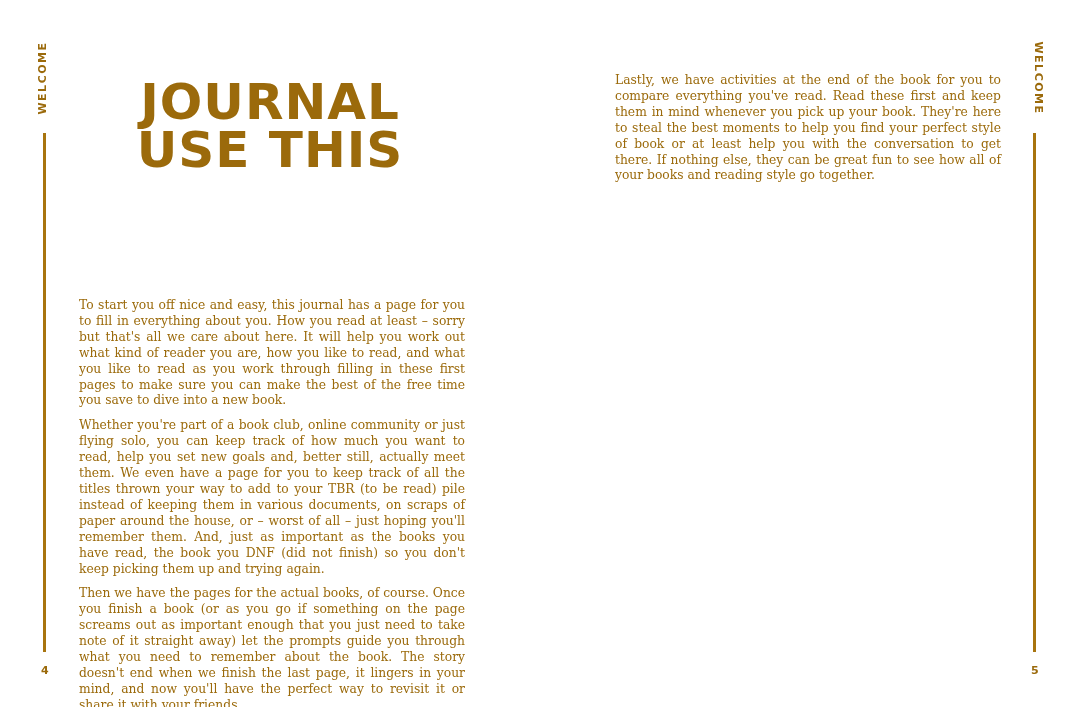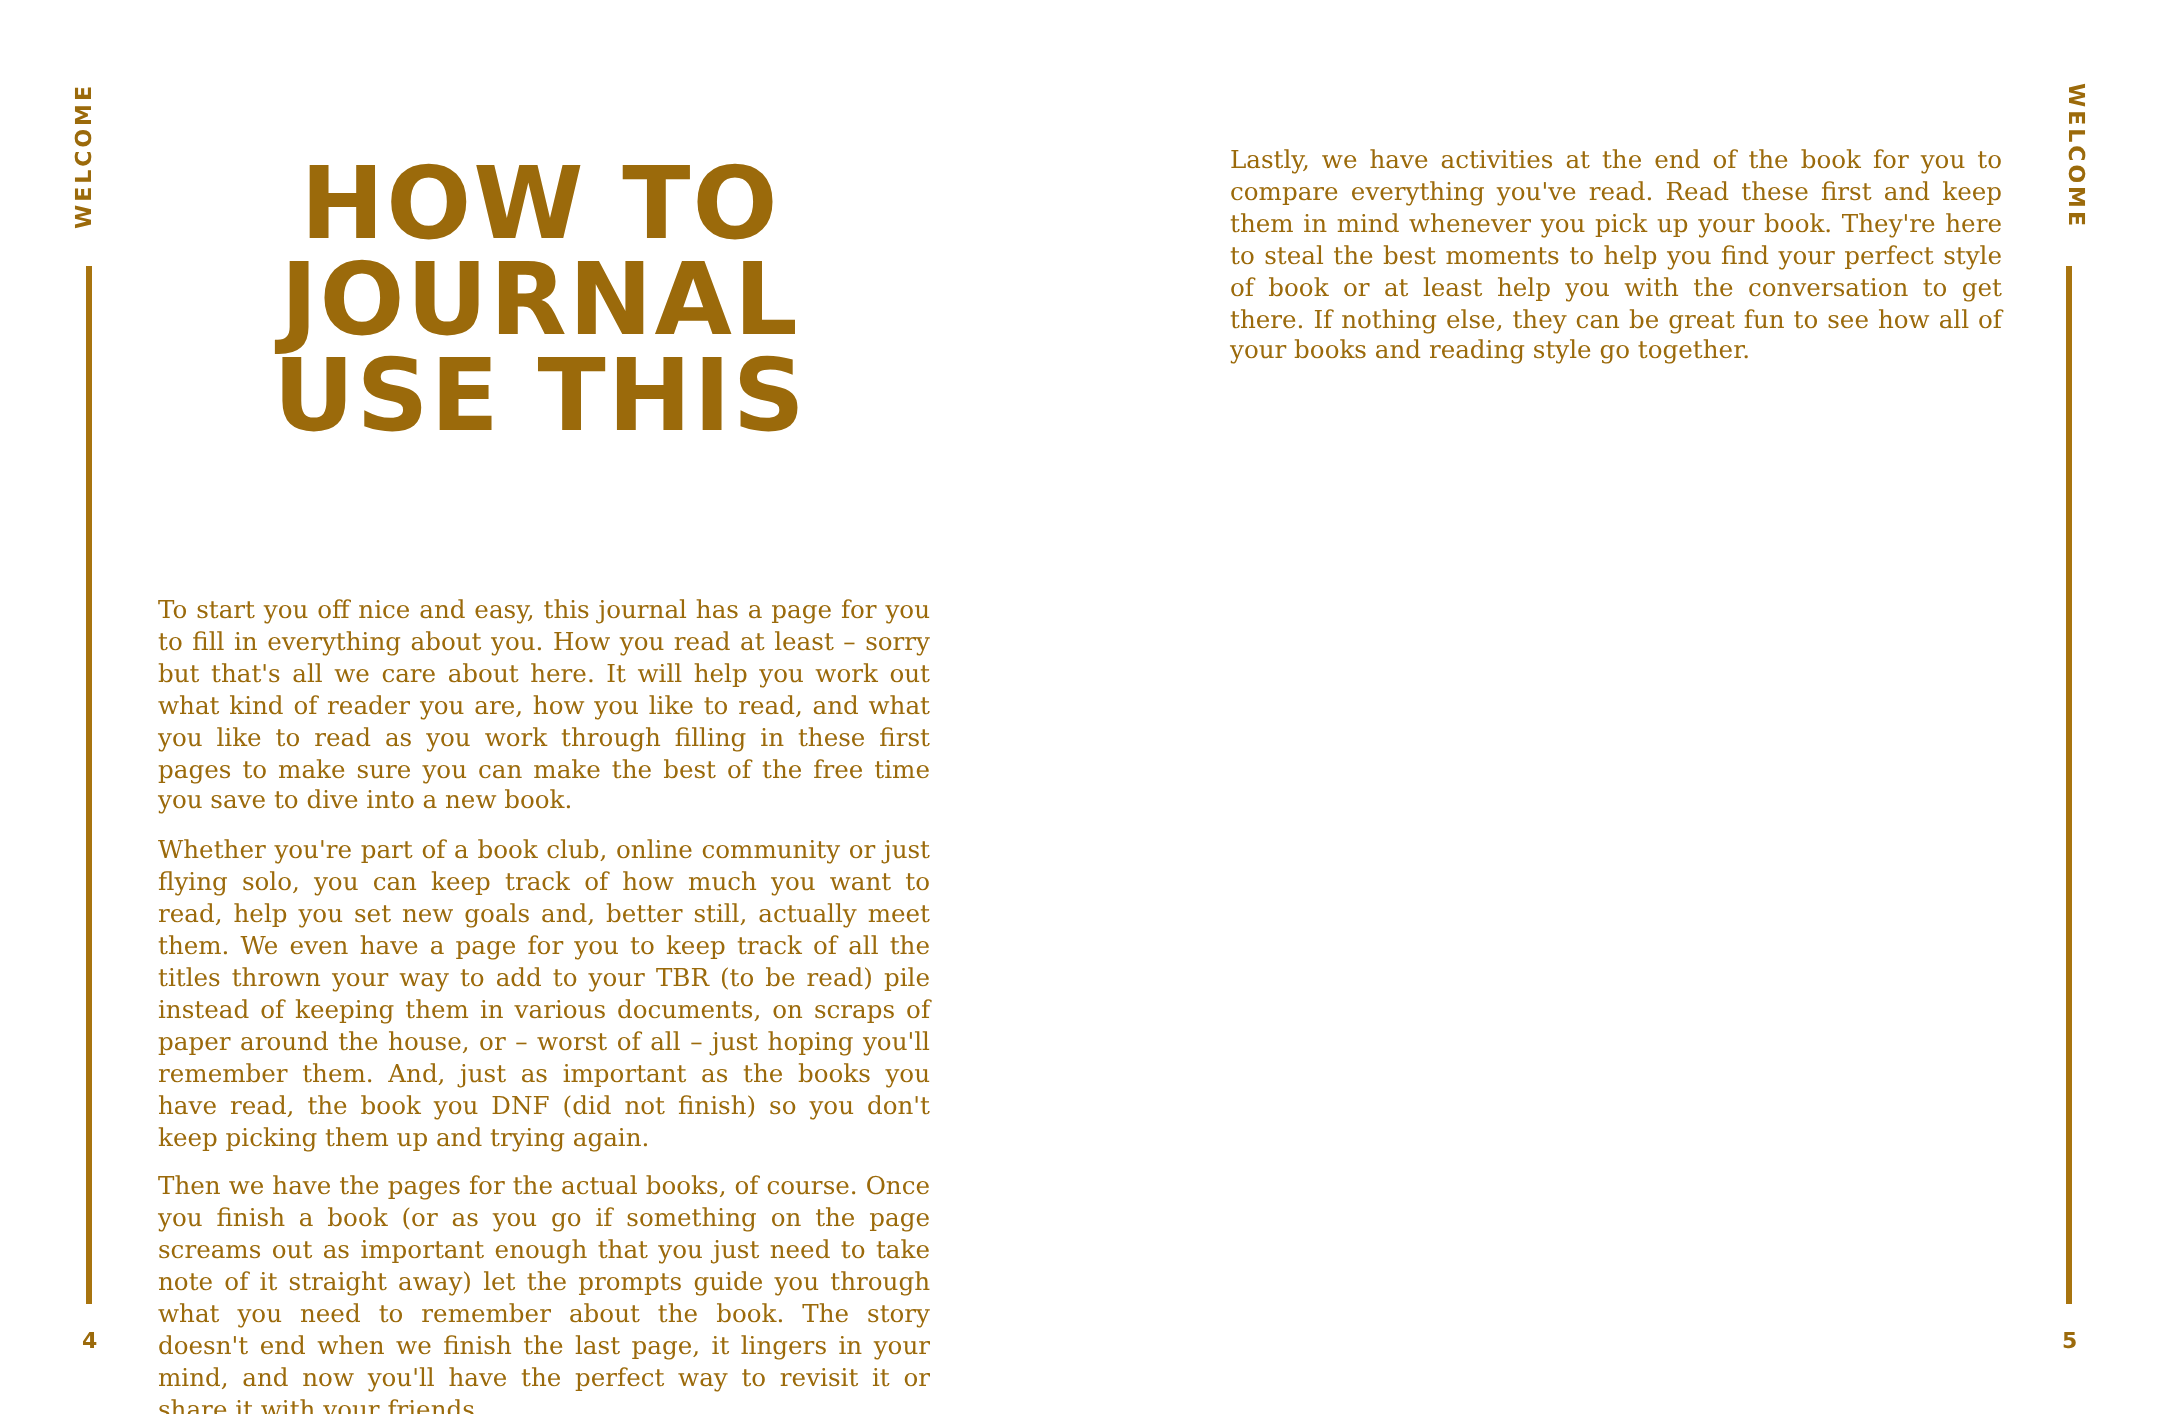--- a/index.html
+++ b/index.html
@@ -49,21 +49,20 @@
 
 <div class="spread">
 
   <div class="side-label left">
     <span>WELCOME</span>
   </div>
   <div class="vline left"></div>
   <div class="page-num left">4</div>
 
   <div class="title">
-    <div>HOW TO</div>
     <div>JOURNAL</div>
     <div>USE THIS</div>
   </div>
 
   <div class="body-text col-left">
     <p>To start you off nice and easy, this journal has a page for you to fill in everything about you. How you read at least – sorry but that's all we care about here. It will help you work out what kind of reader you are, how you like to read, and what you like to read as you work through filling in these first pages to make sure you can make the best of the free time you save to dive into a new book.</p>
     <p>Whether you're part of a book club, online community or just flying solo, you can keep track of how much you want to read, help you set new goals and, better still, actually meet them. We even have a page for you to keep track of all the titles thrown your way to add to your TBR (to be read) pile instead of keeping them in various documents, on scraps of paper around the house, or – worst of all – just hoping you'll remember them. And, just as important as the books you have read, the book you DNF (did not finish) so you don't keep picking them up and trying again.</p>
     <p>Then we have the pages for the actual books, of course. Once you finish a book (or as you go if something on the page screams out as important enough that you just need to take note of it straight away) let the prompts guide you through what you need to remember about the book. The story doesn't end when we finish the last page, it lingers in your mind, and now you'll have the perfect way to revisit it or share it with your friends.</p>
   </div>
 

